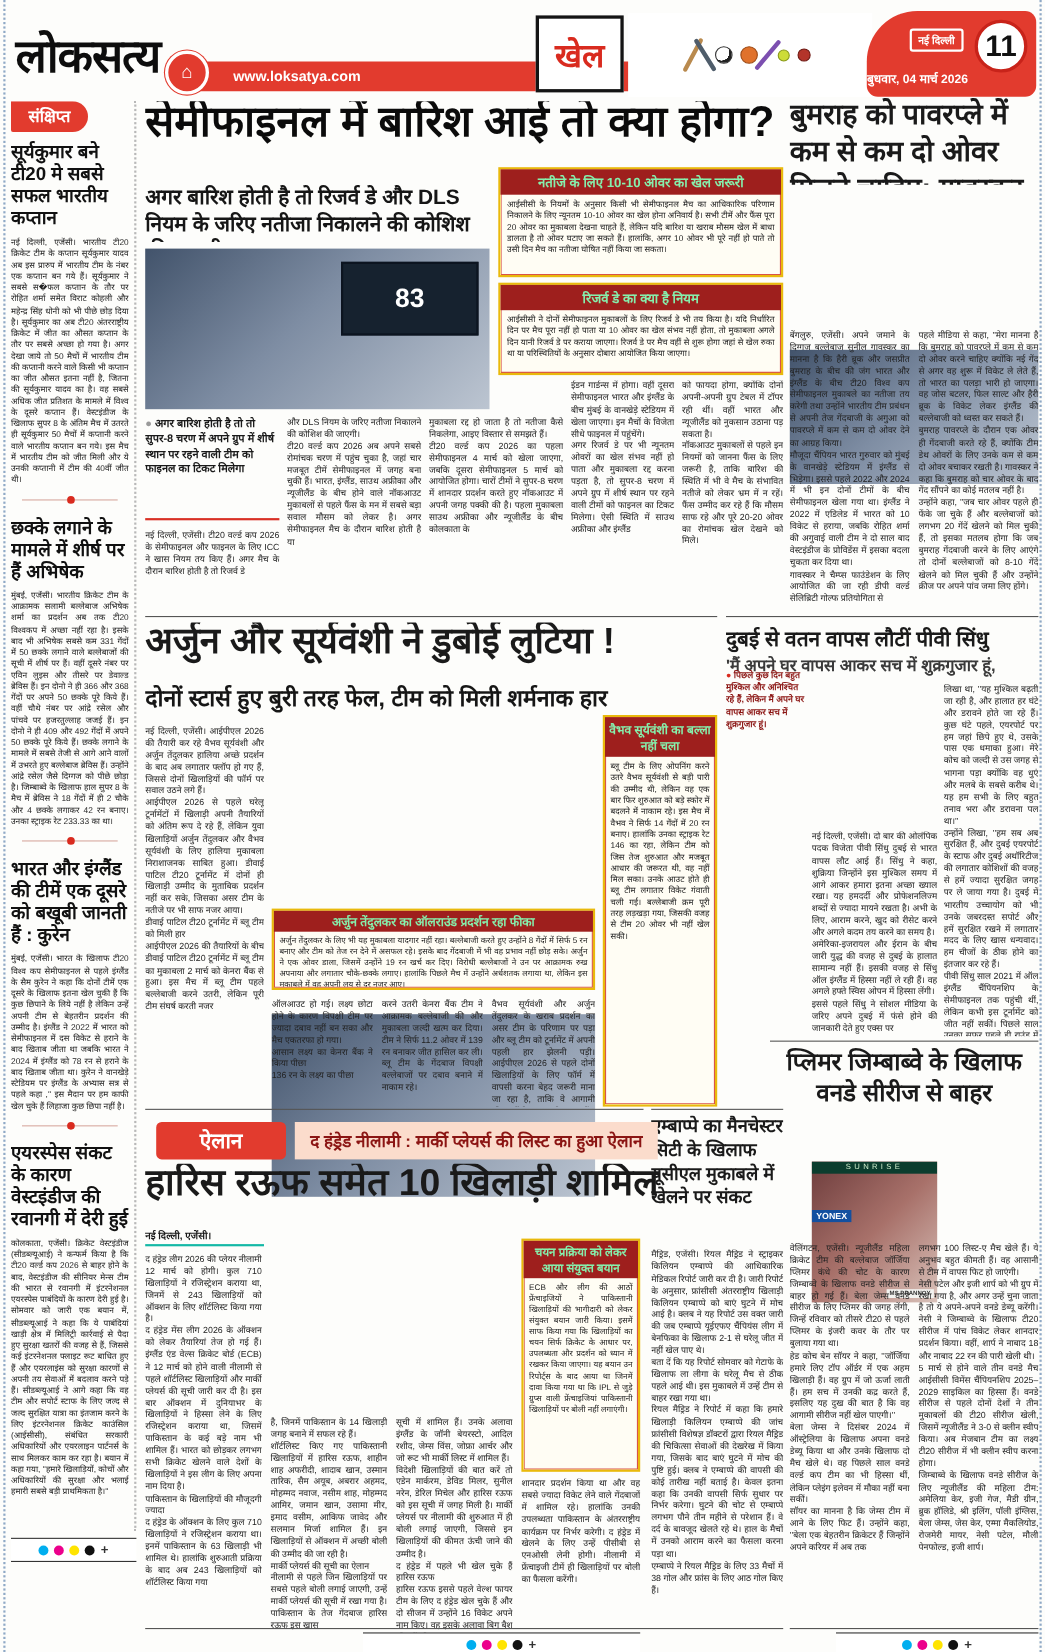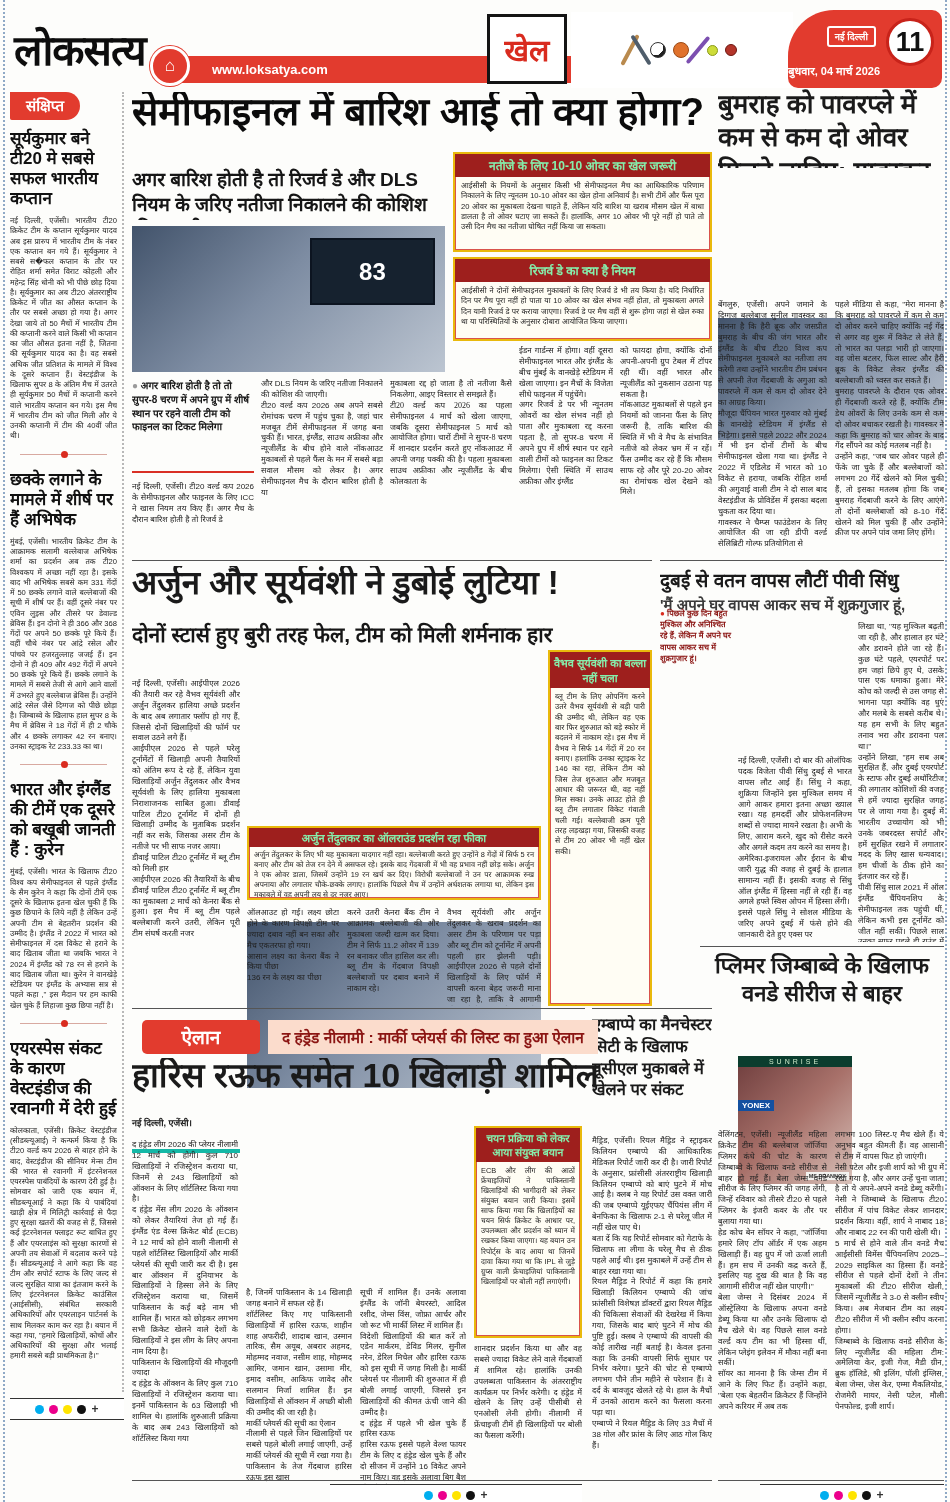--- a/index.html
+++ b/index.html
@@ -42,21 +42,21 @@
   .photo{background:linear-gradient(135deg,#42536b,#7e8da3 45%,#bcc5d1);position:relative;overflow:hidden;}
   .photo.warm{background:linear-gradient(135deg,#6e3d3d,#a8716a 50%,#d9c2ba);}
   .screen{position:absolute;right:10px;top:12px;width:40%;height:46%;background:#16222f;color:#fff;display:flex;align-items:center;justify-content:center;font-size:24px;font-weight:900;border:2px solid #0c1420;}
   .printmark{display:flex;align-items:center;justify-content:center;gap:5px;border-top:1.5px solid #333;border-bottom:1.5px solid #333;padding:3px 0;background:#fff;}
   .printmark b{width:9px;height:9px;border-radius:50%;display:inline-block;}
   .pm-c{background:#00aeef}.pm-m{background:#ec008c}.pm-y{background:#ffe400}.pm-k{background:#111}
   .printmark span{font-size:12px;color:#333;font-weight:700;}
 
   .quoteb{font-weight:700;color:#8b1513;font-size:8px;line-height:1.4;white-space:pre-line;overflow:hidden;}
   .quoteb:before{content:"● ";color:#d92b1f;}
-  .byline{font-size:9px;font-weight:700;border-bottom:4px solid #14b8a6;padding-bottom:20px;}
+  .byline{font-size:9px;font-weight:700;border-bottom:2px solid #14b8a6;padding-bottom:2px;}
   .strap{background:#fbdccc;color:#8b1513;font-weight:800;display:flex;align-items:center;justify-content:center;}
   .ktab{background:#e23b2e;color:#fff;font-weight:900;display:flex;align-items:center;justify-content:center;border-radius:5px;}
 </style>
 </head>
 <body>
 
 <div class="page">
 
   <div class="edge" style="left:3px"></div>
   <div class="edge" style="left:945px"></div>
@@ -138,41 +138,41 @@
   </div>
   <div class="abs ybox" style="left:453px;top:257px;width:259px;height:84px;">
     <div class="redhead" style="font-size:12px;padding:3px 2px;text-align:center;">रिजर्व डे का क्या है नियम</div>
     <div class="body" style="padding:4px 6px;height:56px;font-size:7.6px;">आईसीसी ने दोनों सेमीफाइनल मुकाबलों के लिए रिजर्व डे भी तय किया है। यदि निर्धारित दिन पर मैच पूरा नहीं हो पाता या 10 ओवर का खेल संभव नहीं होता, तो मुकाबला अगले दिन यानी रिजर्व डे पर कराया जाएगा। रिजर्व डे पर मैच वहीं से शुरू होगा जहां से खेल रुका था या परिस्थितियों के अनुसार दोबारा आयोजित किया जाएगा।</div>
   </div>
 
   <div class="abs bullet" style="left:132px;top:379px;width:122px;height:94px;font-size:10px;font-weight:800;line-height:1.38;border-bottom:2px solid #d93025;overflow:hidden;white-space:pre-line;">अगर बारिश होती है तो तो सुपर-8 चरण में अपने ग्रुप में शीर्ष स्थान पर रहने वाली टीम को फाइनल का टिकट मिलेगा</div>
   <div class="abs body" style="left:132px;top:482px;width:122px;height:78px;">नई दिल्ली, एजेंसी। टी20 वर्ल्ड कप 2026 के सेमीफाइनल और फाइनल के लिए ICC ने खास नियम तय किए हैं। अगर मैच के दौरान बारिश होती है तो रिजर्व डे</div>
   <div class="abs body" style="left:261px;top:379px;width:122px;height:181px;">और DLS नियम के जरिए नतीजा निकालने की कोशिश की जाएगी।
 टी20 वर्ल्ड कप 2026 अब अपने सबसे रोमांचक चरण में पहुंच चुका है, जहां चार मजबूत टीमें सेमीफाइनल में जगह बना चुकी हैं। भारत, इंग्लैंड, साउथ अफ्रीका और न्यूजीलैंड के बीच होने वाले नॉकआउट मुकाबलों से पहले फैंस के मन में सबसे बड़ा सवाल मौसम को लेकर है। अगर सेमीफाइनल मैच के दौरान बारिश होती है या</div>
-  <div class="abs body" style="left:390px;top:379px;width:122px;height:181px;font-family:Liberation Serif, serif;">मुकाबला रद्द हो जाता है तो नतीजा कैसे निकलेगा, आइए विस्तार से समझते हैं।
+  <div class="abs body" style="left:390px;top:379px;width:122px;height:181px;">मुकाबला रद्द हो जाता है तो नतीजा कैसे निकलेगा, आइए विस्तार से समझते हैं।
 टी20 वर्ल्ड कप 2026 का पहला सेमीफाइनल 4 मार्च को खेला जाएगा, जबकि दूसरा सेमीफाइनल 5 मार्च को आयोजित होगा। चारों टीमों ने सुपर-8 चरण में शानदार प्रदर्शन करते हुए नॉकआउट में अपनी जगह पक्की की है। पहला मुकाबला साउथ अफ्रीका और न्यूजीलैंड के बीच कोलकाता के</div>
   <div class="abs body" style="left:519px;top:346px;width:94px;height:214px;">ईडन गार्डन्स में होगा। वहीं दूसरा सेमीफाइनल भारत और इंग्लैंड के बीच मुंबई के वानखेड़े स्टेडियम में खेला जाएगा। इन मैचों के विजेता सीधे फाइनल में पहुंचेंगे।
 अगर रिजर्व डे पर भी न्यूनतम ओवरों का खेल संभव नहीं हो पाता और मुकाबला रद्द करना पड़ता है, तो सुपर-8 चरण में अपने ग्रुप में शीर्ष स्थान पर रहने वाली टीमों को फाइनल का टिकट मिलेगा। ऐसी स्थिति में साउथ अफ्रीका और इंग्लैंड</div>
   <div class="abs body" style="left:620px;top:346px;width:92px;height:214px;">को फायदा होगा, क्योंकि दोनों अपनी-अपनी ग्रुप टेबल में टॉपर रही थीं। वहीं भारत और न्यूजीलैंड को नुकसान उठाना पड़ सकता है।
 नॉकआउट मुकाबलों से पहले इन नियमों को जानना फैंस के लिए जरूरी है, ताकि बारिश की स्थिति में भी वे मैच के संभावित नतीजे को लेकर भ्रम में न रहें। फैंस उम्मीद कर रहे हैं कि मौसम साफ रहे और पूरे 20-20 ओवर का रोमांचक खेल देखने को मिले।</div>
 
   <div class="abs" style="left:718px;top:88px;width:226px;height:80px;font-size:26px;font-weight:800;line-height:1.28;overflow:hidden;">बुमराह को पावरप्ले में कम से कम दो ओवर मिलने चाहिए: गावस्कर</div>
   <div class="abs photo" style="left:718px;top:172px;width:226px;height:122px;"></div>
   <div class="abs body" style="left:718px;top:300px;width:109px;height:260px;">बेंगलुरु, एजेंसी। अपने जमाने के दिग्गज बल्लेबाज सुनील गावस्कर का मानना है कि हैरी ब्रूक और जसप्रीत बुमराह के बीच की जंग भारत और इंग्लैंड के बीच टी20 विश्व कप सेमीफाइनल मुकाबले का नतीजा तय करेगी तथा उन्होंने भारतीय टीम प्रबंधन से अपनी तेज गेंदबाजी के अगुआ को पावरप्ले में कम से कम दो ओवर देने का आग्रह किया।
 मौजूदा चैंपियन भारत गुरुवार को मुंबई के वानखेड़े स्टेडियम में इंग्लैंड से भिड़ेगा। इससे पहले 2022 और 2024 में भी इन दोनों टीमों के बीच सेमीफाइनल खेला गया था। इंग्लैंड ने 2022 में एडिलेड में भारत को 10 विकेट से हराया, जबकि रोहित शर्मा की अगुवाई वाली टीम ने दो साल बाद वेस्टइंडीज के प्रोविडेंस में इसका बदला चुकता कर दिया था।
 गावस्कर ने चैम्प्स फाउंडेशन के लिए आयोजित की जा रही डीपी वर्ल्ड सेलिब्रिटी गोल्फ प्रतियोगिता से</div>
   <div class="abs body" style="left:835px;top:300px;width:109px;height:260px;">पहले मीडिया से कहा, ''मेरा मानना है कि बुमराह को पावरप्ले में कम से कम दो ओवर करने चाहिए क्योंकि नई गेंद से अगर वह शुरू में विकेट ले लेते हैं, तो भारत का पलड़ा भारी हो जाएगा। वह जोस बटलर, फिल साल्ट और हैरी ब्रूक के विकेट लेकर इंग्लैंड की बल्लेबाजी को ध्वस्त कर सकते हैं।
 बुमराह पावरप्ले के दौरान एक ओवर ही गेंदबाजी करते रहे हैं, क्योंकि टीम डेथ ओवरों के लिए उनके कम से कम दो ओवर बचाकर रखती है। गावस्कर ने कहा कि बुमराह को चार ओवर के बाद गेंद सौंपने का कोई मतलब नहीं है।
 उन्होंने कहा, ''जब चार ओवर पहले ही फेंके जा चुके हैं और बल्लेबाजों को लगभग 20 गेंदें खेलने को मिल चुकी हैं, तो इसका मतलब होगा कि जब बुमराह गेंदबाजी करने के लिए आएंगे तो दोनों बल्लेबाजों को 8-10 गेंदें खेलने को मिल चुकी हैं और उन्होंने क्रीज पर अपने पांव जमा लिए होंगे।</div>
 
   <div class="abs hairline" style="left:132px;top:560px;width:520px;"></div>
   <div class="abs" style="left:132px;top:566px;width:525px;height:48px;font-size:33px;font-weight:900;line-height:1.05;overflow:hidden;">अर्जुन और सूर्यवंशी ने डुबोई लुटिया !</div>
   <div class="abs h-sub" style="left:132px;top:620px;width:470px;height:32px;font-size:21px;overflow:hidden;">दोनों स्टार्स हुए बुरी तरह फेल, टीम को मिली शर्मनाक हार</div>
 
-  <div class="abs body" style="left:132px;top:660px;width:108px;height:346px;margin-top:19px;">नई दिल्ली, एजेंसी। आईपीएल 2026 की तैयारी कर रहे वैभव सूर्यवंशी और अर्जुन तेंदुलकर हालिया अच्छे प्रदर्शन के बाद अब लगातार फ्लॉप हो गए हैं, जिससे दोनों खिलाड़ियों की फॉर्म पर सवाल उठने लगे हैं।
+  <div class="abs body" style="left:132px;top:660px;width:108px;height:346px;">नई दिल्ली, एजेंसी। आईपीएल 2026 की तैयारी कर रहे वैभव सूर्यवंशी और अर्जुन तेंदुलकर हालिया अच्छे प्रदर्शन के बाद अब लगातार फ्लॉप हो गए हैं, जिससे दोनों खिलाड़ियों की फॉर्म पर सवाल उठने लगे हैं।
 आईपीएल 2026 से पहले घरेलू टूर्नामेंटों में खिलाड़ी अपनी तैयारियों को अंतिम रूप दे रहे हैं, लेकिन युवा खिलाड़ियों अर्जुन तेंदुलकर और वैभव सूर्यवंशी के लिए हालिया मुकाबला निराशाजनक साबित हुआ। डीवाई पाटिल टी20 टूर्नामेंट में दोनों ही खिलाड़ी उम्मीद के मुताबिक प्रदर्शन नहीं कर सके, जिसका असर टीम के नतीजे पर भी साफ नजर आया।
 डीवाई पाटिल टी20 टूर्नामेंट में ब्लू टीम को मिली हार
 आईपीएल 2026 की तैयारियों के बीच डीवाई पाटिल टी20 टूर्नामेंट में ब्लू टीम का मुकाबला 2 मार्च को केनरा बैंक से हुआ। इस मैच में ब्लू टीम पहले बल्लेबाजी करने उतरी, लेकिन पूरी टीम संघर्ष करती नजर</div>
   <div class="abs photo" style="left:247px;top:654px;width:294px;height:166px;"></div>
 
   <div class="abs ybox" style="left:247px;top:826px;width:294px;height:74px;">
     <div class="redhead" style="font-size:11px;padding:2px;">अर्जुन तेंदुलकर का ऑलराउंड प्रदर्शन रहा फीका</div>
     <div class="body" style="padding:3px 5px;height:50px;font-size:7.4px;">अर्जुन तेंदुलकर के लिए भी यह मुकाबला यादगार नहीं रहा। बल्लेबाजी करते हुए उन्होंने 8 गेंदों में सिर्फ 5 रन बनाए और टीम को तेज रन देने में असफल रहे। इसके बाद गेंदबाजी में भी वह प्रभाव नहीं छोड़ सके। अर्जुन ने एक ओवर डाला, जिसमें उन्होंने 19 रन खर्च कर दिए। विरोधी बल्लेबाजों ने उन पर आक्रामक रुख अपनाया और लगातार चौके-छक्के लगाए। हालांकि पिछले मैच में उन्होंने अर्धशतक लगाया था, लेकिन इस मुकाबले में वह अपनी लय से दूर नजर आए।</div>
   </div>
 

